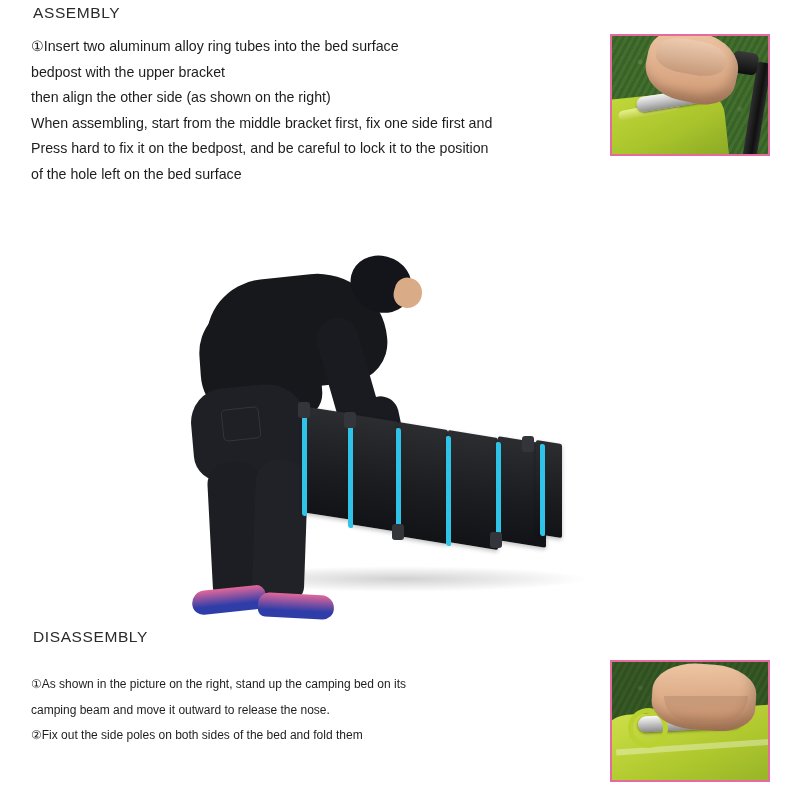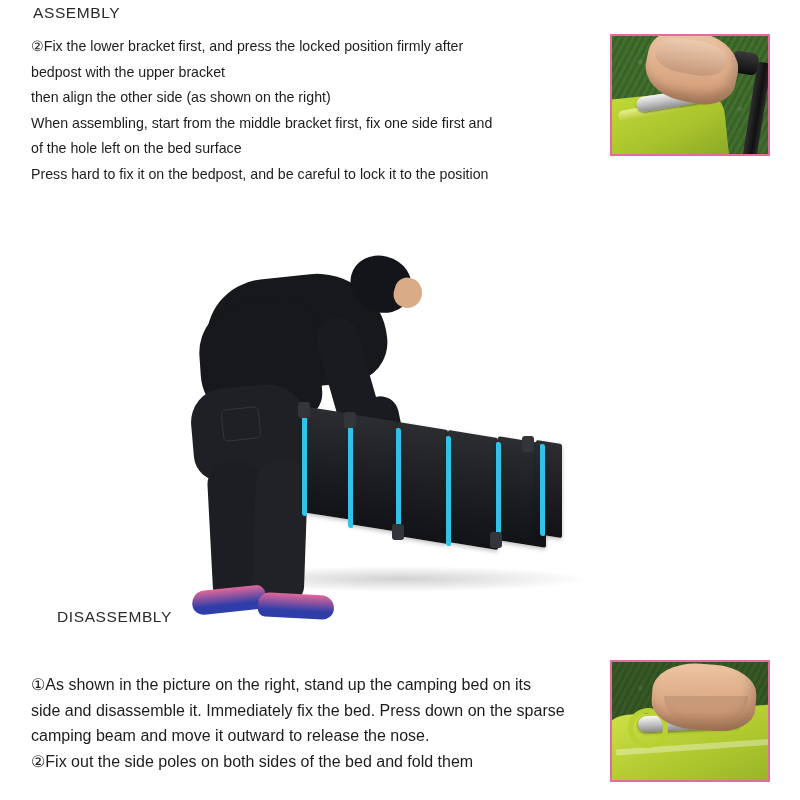--- a/index.html
+++ b/index.html
@@ -407,50 +407,49 @@
     width: 12px;
     height: 16px;
     background: #34353a;
     border-radius: 3px;
   }
 
   
   #disassembly-title {
     position: absolute;
     left: 33px;
-    top: 608px;
-    margin-left: 24px;
+    top: 628px;
   }
   .disassembly-lines {
     position: absolute;
     left: 31px;
     top: 672px;
     width: 560px;
   }
   .disassembly-lines .line {
-    font-size: 16px;
+    font-size: 12px;
     line-height: 25.5px;
     color: #1d1d1d;
     white-space: nowrap;
   }
 </style>
 </head>
 <body>
 
 <div class="page">
 
   <div class="section-title" id="assembly-title">ASSEMBLY</div>
 
   <div class="assembly-lines">
-    <div class="line">②Fix the lower bracket first, and press the locked position firmly after</div>
+    <div class="line">①Insert two aluminum alloy ring tubes into the bed surface</div>
     <div class="line">bedpost with the upper bracket</div>
     <div class="line">then align the other side (as shown on the right)</div>
     <div class="line">When assembling, start from the middle bracket first, fix one side first and</div>
+    <div class="line">Press hard to fix it on the bedpost, and be careful to lock it to the position</div>
     <div class="line">of the hole left on the bed surface</div>
-    <div class="line">Press hard to fix it on the bedpost, and be careful to lock it to the position</div>
   </div>
 
   <div class="photo-frame" id="photo-top">
     <div class="grass"></div>
     <div class="fabric"></div>
     <div class="tube"></div>
     <div class="pole"></div>
     <div class="knob"></div>
     <div class="hand"></div>
     <div class="knuckles"></div>
@@ -496,21 +495,20 @@
       <div class="bed-clip" style="left:222px; top:40px;"></div>
       <div class="bed-clip" style="left:190px; top:136px;"></div>
       <div class="bed-clip" style="left:92px; top:128px;"></div>
     </div>
   </div>
 
   <div class="section-title" id="disassembly-title">DISASSEMBLY</div>
 
   <div class="disassembly-lines">
     <div class="line">①As shown in the picture on the right, stand up the camping bed on its</div>
-    <div class="line">side and disassemble it. Immediately fix the bed. Press down on the sparse</div>
     <div class="line">camping beam and move it outward to release the nose.</div>
     <div class="line">②Fix out the side poles on both sides of the bed and fold them</div>
   </div>
 
   <div class="photo-frame" id="photo-bottom">
     <div class="grass dark"></div>
     <div class="fabric"></div>
     <div class="seam"></div>
     <div class="tube"></div>
     <div class="loop"></div>

